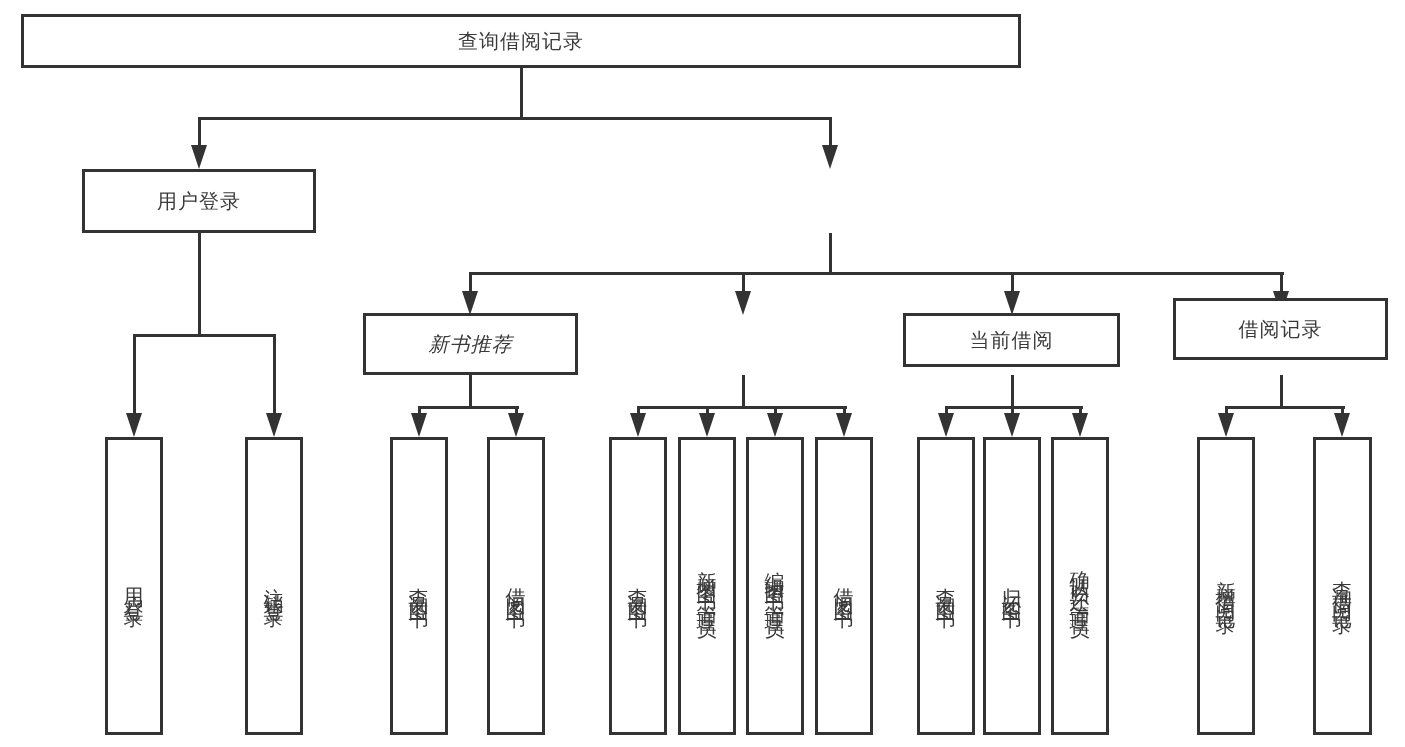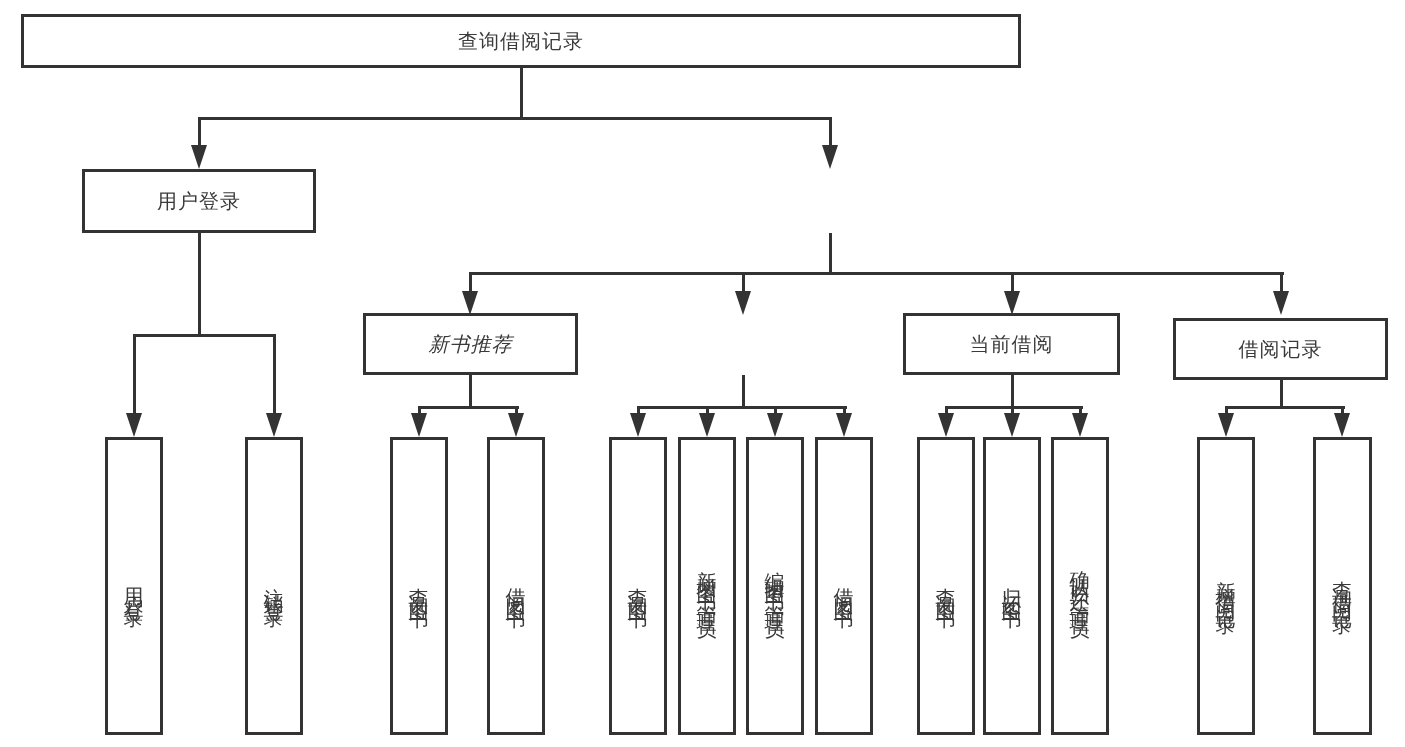--- a/index.html
+++ b/index.html
@@ -94,24 +94,24 @@
     <span>查询借阅记录</span>
   </div>
 
   <div class="box" style="left:82px;top:169px;width:234px;height:64px;">
     <span>用户登录</span>
   </div>
 
   <div class="box" style="left:363px;top:313px;width:215px;height:62px;font-style:italic;">
     <span>新书推荐</span>
   </div>
-  <div class="box" style="left:903px;top:313px;width:217px;height:62px;">
+  <div class="box" style="left:903px;top:313px;width:217px;height:54px;">
     <span>当前借阅</span>
   </div>
-  <div class="box" style="left:1173px;top:318px;width:215px;height:62px;align-items:center;">
+  <div class="box" style="left:1173px;top:298px;width:215px;height:62px;align-items:center;">
     <span>借阅记录</span>
   </div>
 
   <div class="box leaf" style="left:105px;top:437px;width:58px;height:298px;">
     <span class="vtext">用户登录</span>
   </div>
   <div class="box leaf" style="left:245px;top:437px;width:58px;height:298px;">
     <span class="vtext">注销登录</span>
   </div>
 

